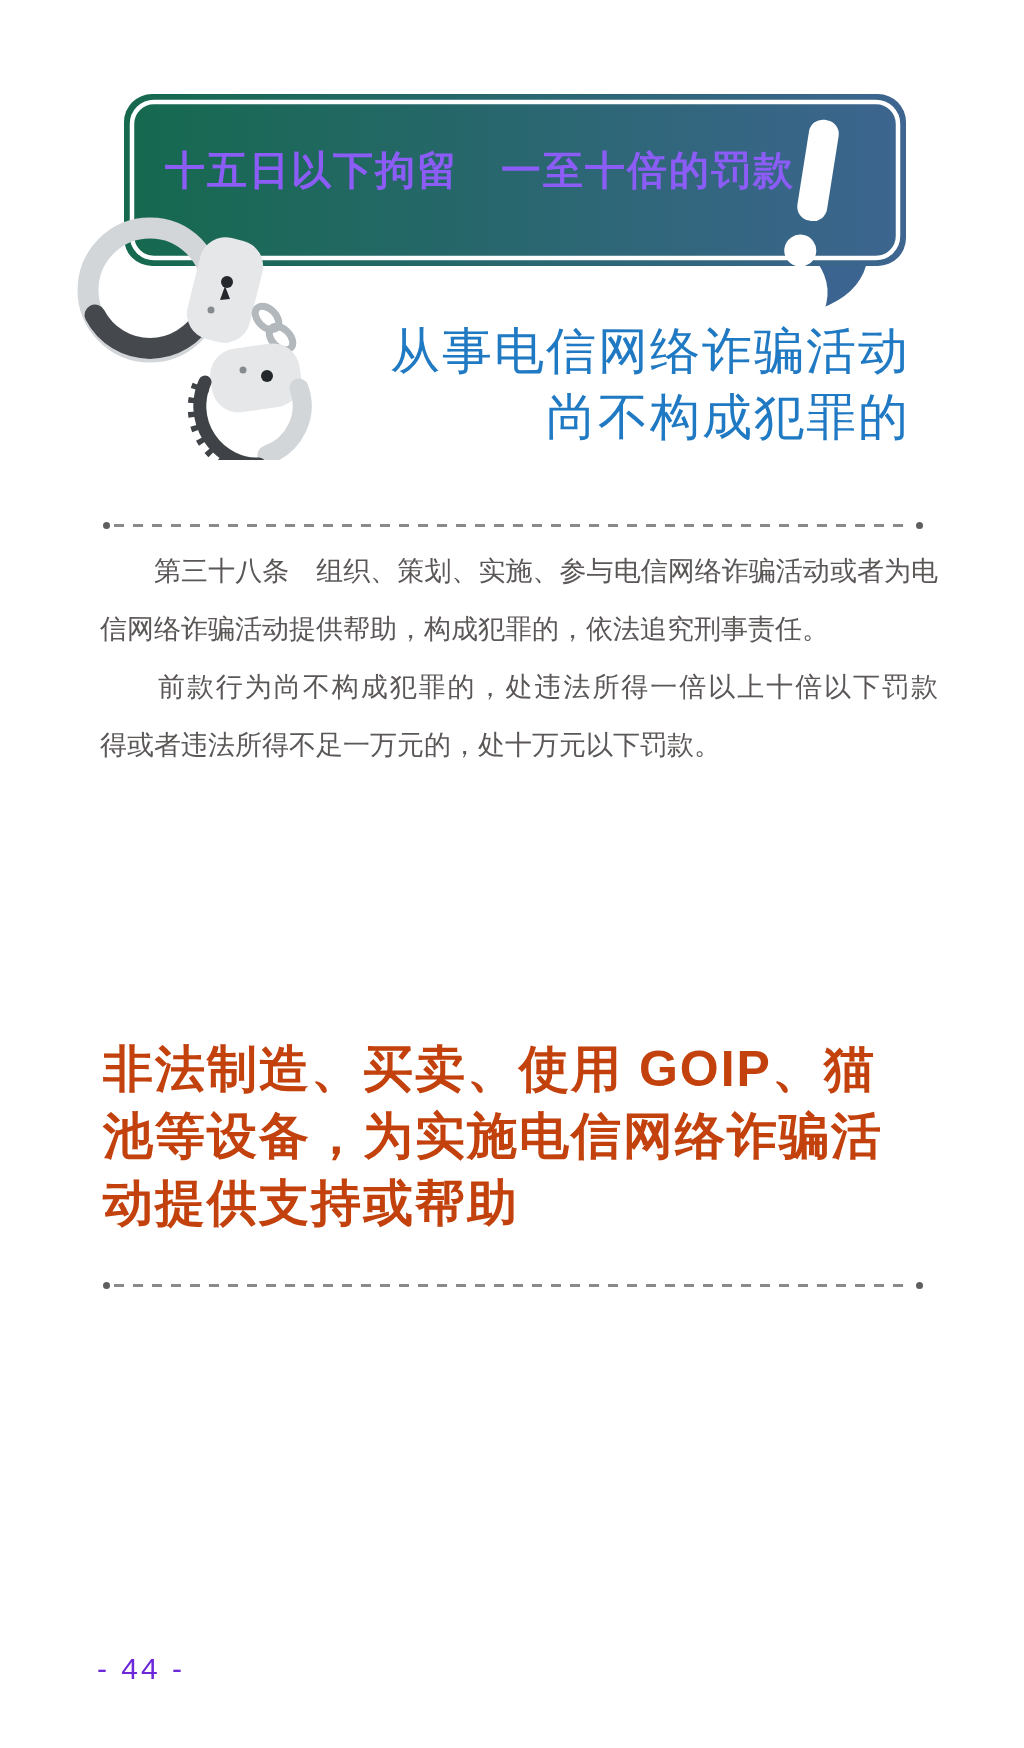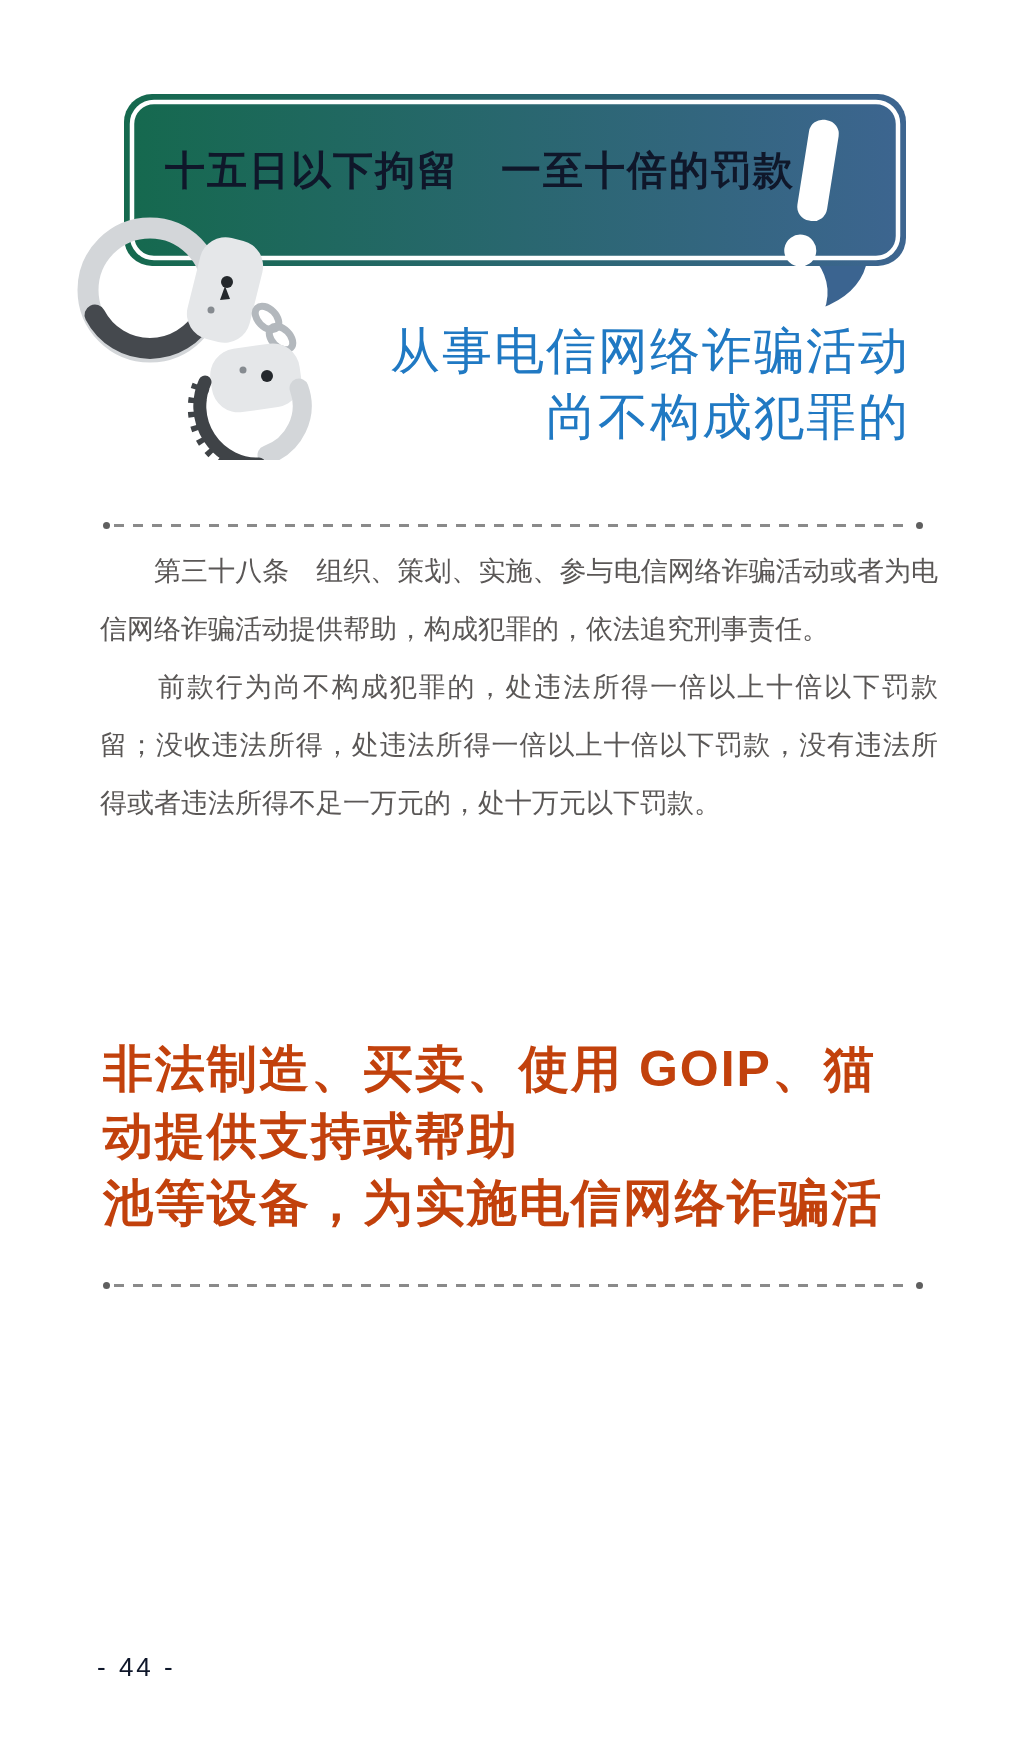--- a/index.html
+++ b/index.html
@@ -4,21 +4,21 @@
 <style>
   html,body { margin:0; padding:0; background:#ffffff; }
   .page {
     position:relative; width:1024px; height:1748px; background:#ffffff;
     font-family:"Liberation Sans", sans-serif; overflow:hidden;
   }
   
   .banner-svg { position:absolute; left:124px; top:94px; }
   .banner-text {
     position:absolute; left:124px; top:146px; width:782px; box-sizing:border-box;
-    padding-right:70px; text-align:center; color:#0f172a;
+    padding-right:70px; text-align:center; color:#8b5cf6;
     font-size:40px; font-weight:bold; letter-spacing:2px; line-height:48px;
   }
   
   .cuffs-svg { position:absolute; left:55px; top:190px; }
   
   .title1 {
     position:absolute; top:318px; right:114px; text-align:right;
     color:#2079c3; font-size:50px; font-weight:normal; letter-spacing:2px; line-height:66px;
   }
   
@@ -35,21 +35,21 @@
   }
   .d1 { top:522px; }
   .d2 { top:1282px; }
   
   .body-block { position:absolute; left:100px; width:838px; color:#5a5756; font-size:27px; }
   .body-block .ln { height:58px; line-height:58px; }
   .body-block .ln.flush { text-align:justify; text-align-last:justify; }
   .b1 { top:542px; }
   .b2 { top:1327px; }
   
-  .footer { position:absolute; left:97px; top:1652px; color:#0f172a; font-size:26px; letter-spacing:3px; }
+  .footer { position:absolute; left:97px; top:1652px; color:#6d28d9; font-size:30px; letter-spacing:3px; }
 </style>
 </head>
 <body>
 
 <div class="page">
 
   <svg class="banner-svg" width="790" height="230" viewBox="0 0 790 230">
     <defs>
       <linearGradient id="bg" x1="0" y1="0" x2="1" y2="0">
         <stop offset="0" stop-color="#15694e"></stop>
@@ -104,28 +104,27 @@
   <div class="divider d1">
     <span class="dot"></span>
     <span class="dash"></span>
     <span class="dot"></span>
   </div>
 
   <div class="body-block b1">
     <div class="ln flush">　　第三十八条　组织、策划、实施、参与电信网络诈骗活动或者为电</div>
     <div class="ln">信网络诈骗活动提供帮助，构成犯罪的，依法追究刑事责任。</div>
     <div class="ln flush">　　前款行为尚不构成犯罪的，处违法所得一倍以上十倍以下罚款</div>
-    <div class="ln flush">留；没收违法所得，处违法所得一倍以上十倍以下罚款，没有违法所</div>
     <div class="ln">得或者违法所得不足一万元的，处十万元以下罚款。</div>
   </div>
 
   <div class="title2">
     <div>非法制造、买卖、使用 GOIP、猫</div>
+    <div>池等设备，为实施电信网络诈骗活</div>
     <div>动提供支持或帮助</div>
-    <div>池等设备，为实施电信网络诈骗活</div>
   </div>
 
   <div class="divider d2">
     <span class="dot"></span>
     <span class="dash"></span>
     <span class="dot"></span>
   </div>
 
 
   <div class="footer">- 44 -</div>

